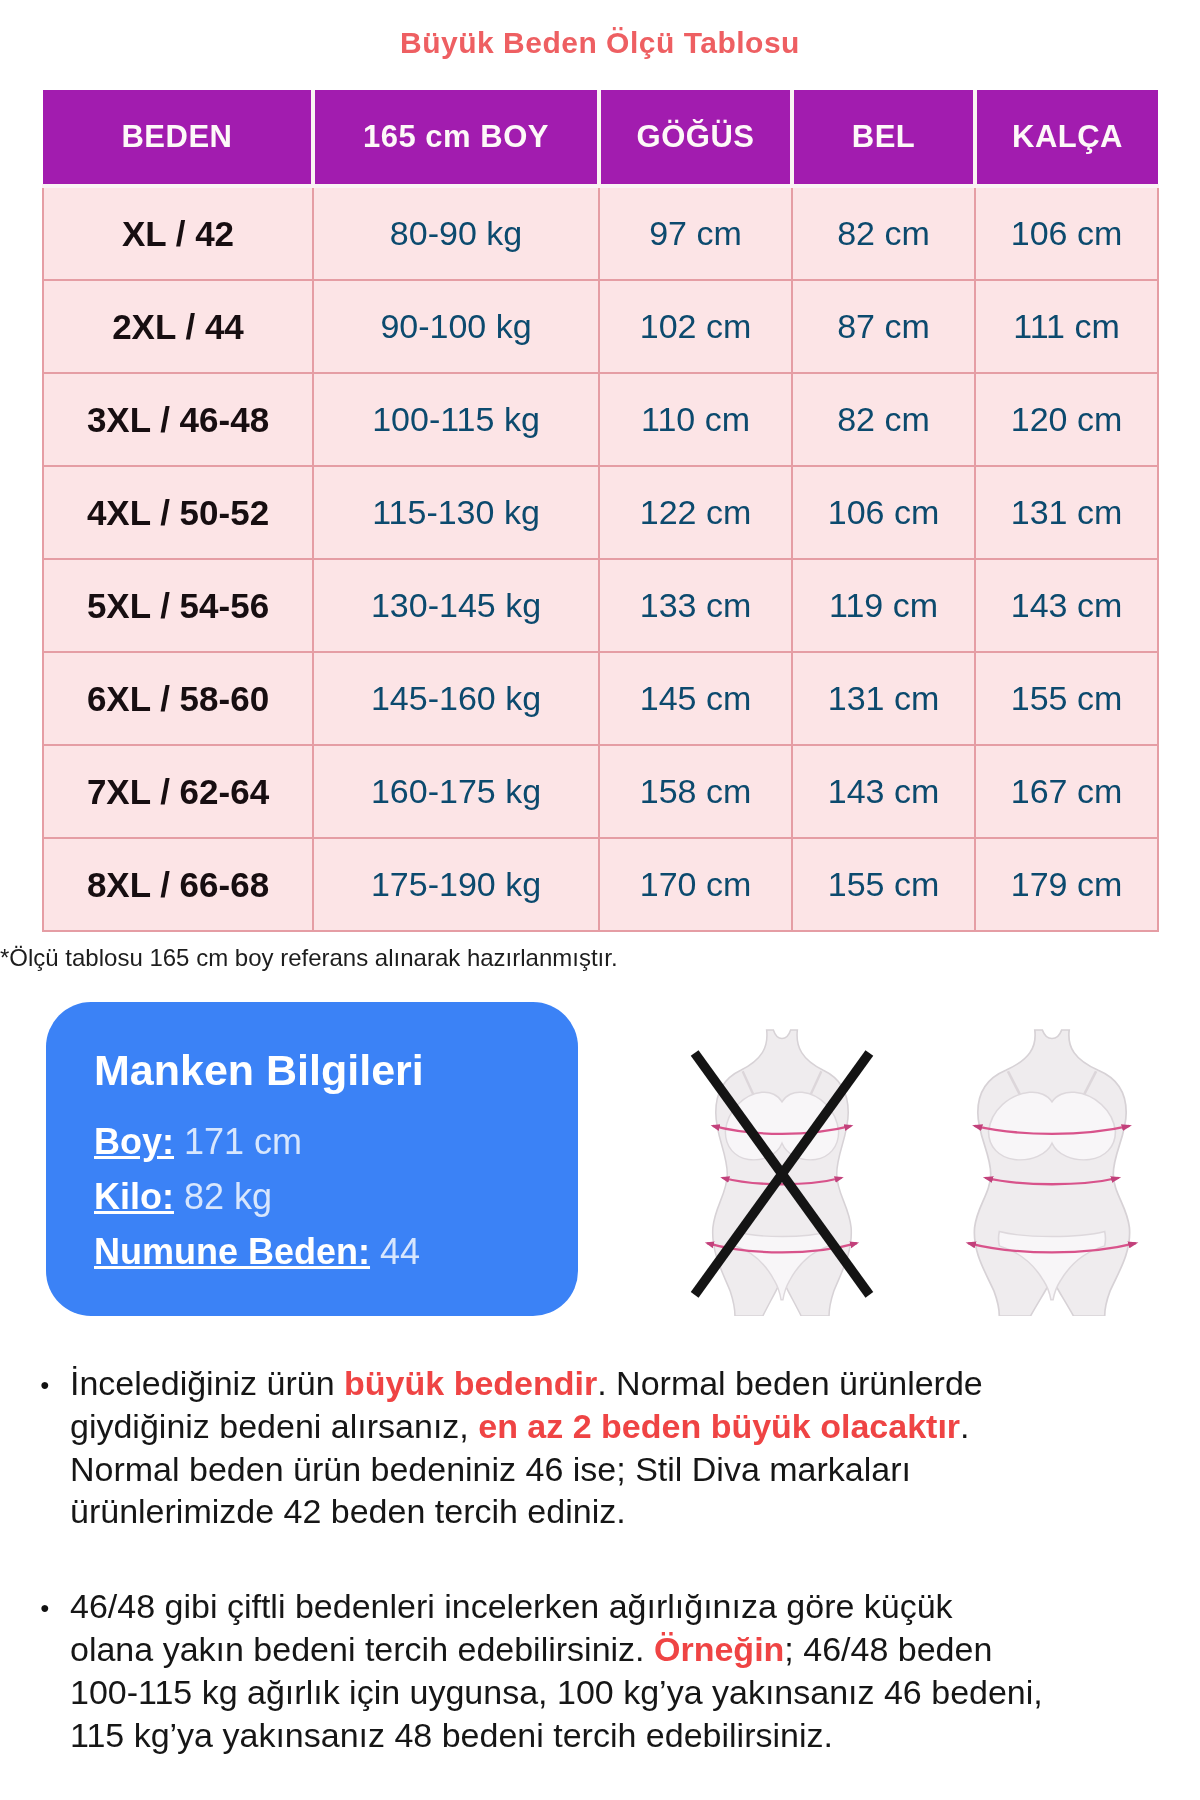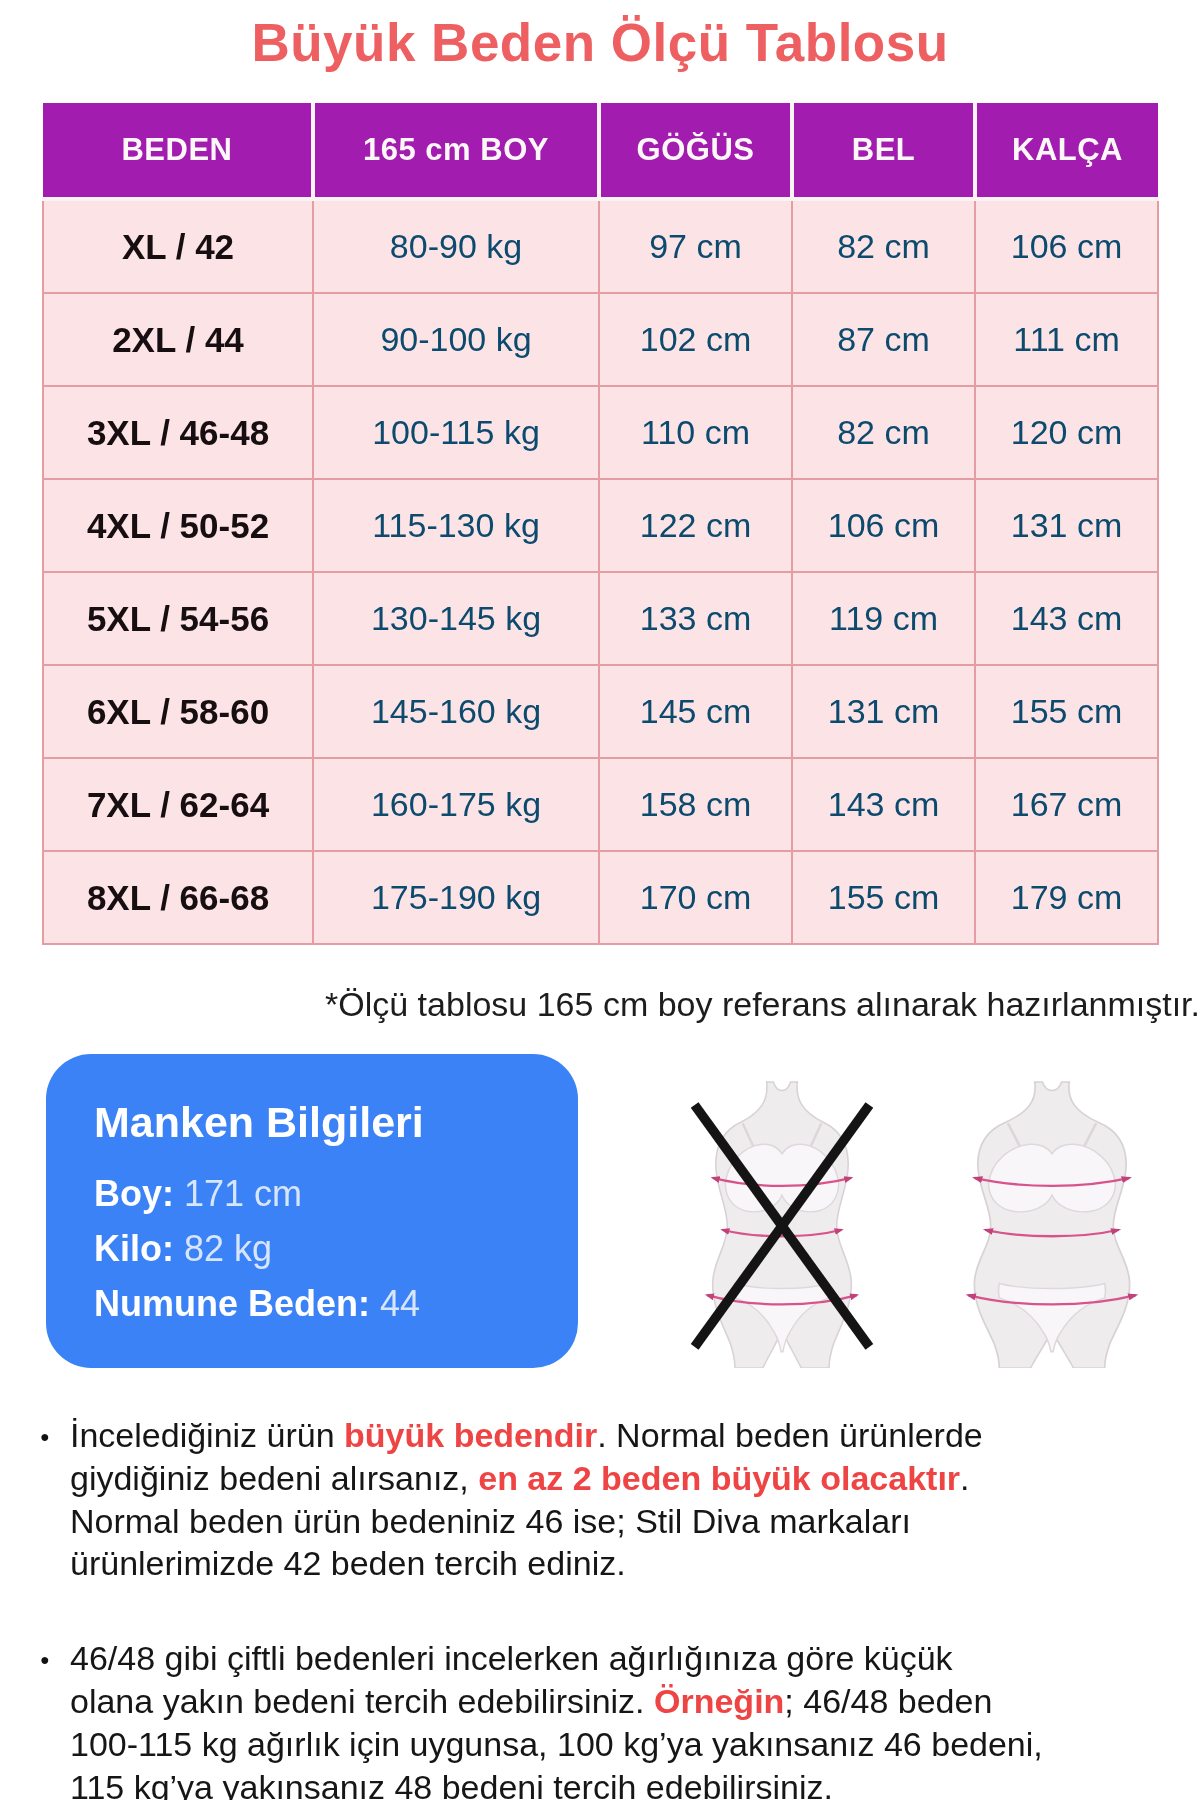--- a/index.html
+++ b/index.html
@@ -1,21 +1,21 @@
 <!DOCTYPE html>
 <html lang="tr"><head>
 <meta charset="utf-8">
 <style>
   html,body{margin:0;padding:0;background:#ffffff;}
   body{width:1200px;font-family:"Liberation Sans",sans-serif;color:#1c1c1c;}
 
   .page-title{
-    margin:12px 0 0;
+    margin:26px 0 0;
     text-align:center;
-    font-size:53px;
+    font-size:30px;
     font-weight:bold;
     color:#ee5f62;
     letter-spacing:0.5px;
   }
 
   table.size-table{
     border-collapse:collapse;
     table-layout:fixed;
     width:1115px;
     margin:30px 0 0 42px;
@@ -41,39 +41,39 @@
     height:89px;
     color:#0c4a6e;
   }
   table.size-table tbody td.col-size{
     font-weight:bold;
     font-size:35px;
     color:#170e11;
   }
 
   .footnote{
-    text-align:right;
-    font-size:34px;
+    text-align:left;
+    font-size:24px;
     color:#1d1d1d;
-    margin:40px 0 0;
+    margin:12px 0 0;
   }
 
   .info-row{display:flex;margin:30px 0 0 46px;}
   .model-card{
     background:#3b82f6;
     border-radius:45px;
     width:532px;
     box-sizing:border-box;
     padding:44px 30px 40px 48px;
     color:#ffffff;
   }
   .model-title{font-size:43px;font-weight:bold;margin:0 0 26px;}
   .model-field{font-size:36px;margin-bottom:13px;}
   .model-field:last-child{margin-bottom:0;}
-  .model-field .lbl{font-weight:bold;color:#ffffff;}
+  .model-field .lbl{font-weight:bold;color:#ffffff;text-decoration:underline;}
   .model-field .val{color:rgba(255,255,255,0.8);margin-left:10px;}
 
   .figures{display:flex;gap:78px;margin:26px 0 0 108px;align-items:flex-start;}
   .figure{display:block;}
   svg.fig-right{transform:scaleX(1.12);transform-origin:center;}
 
   ul.sizing-notes{list-style:none;margin:46px 28px 0 40px;padding:0;}
   ul.sizing-notes li{
     position:relative;
     padding-left:30px;

